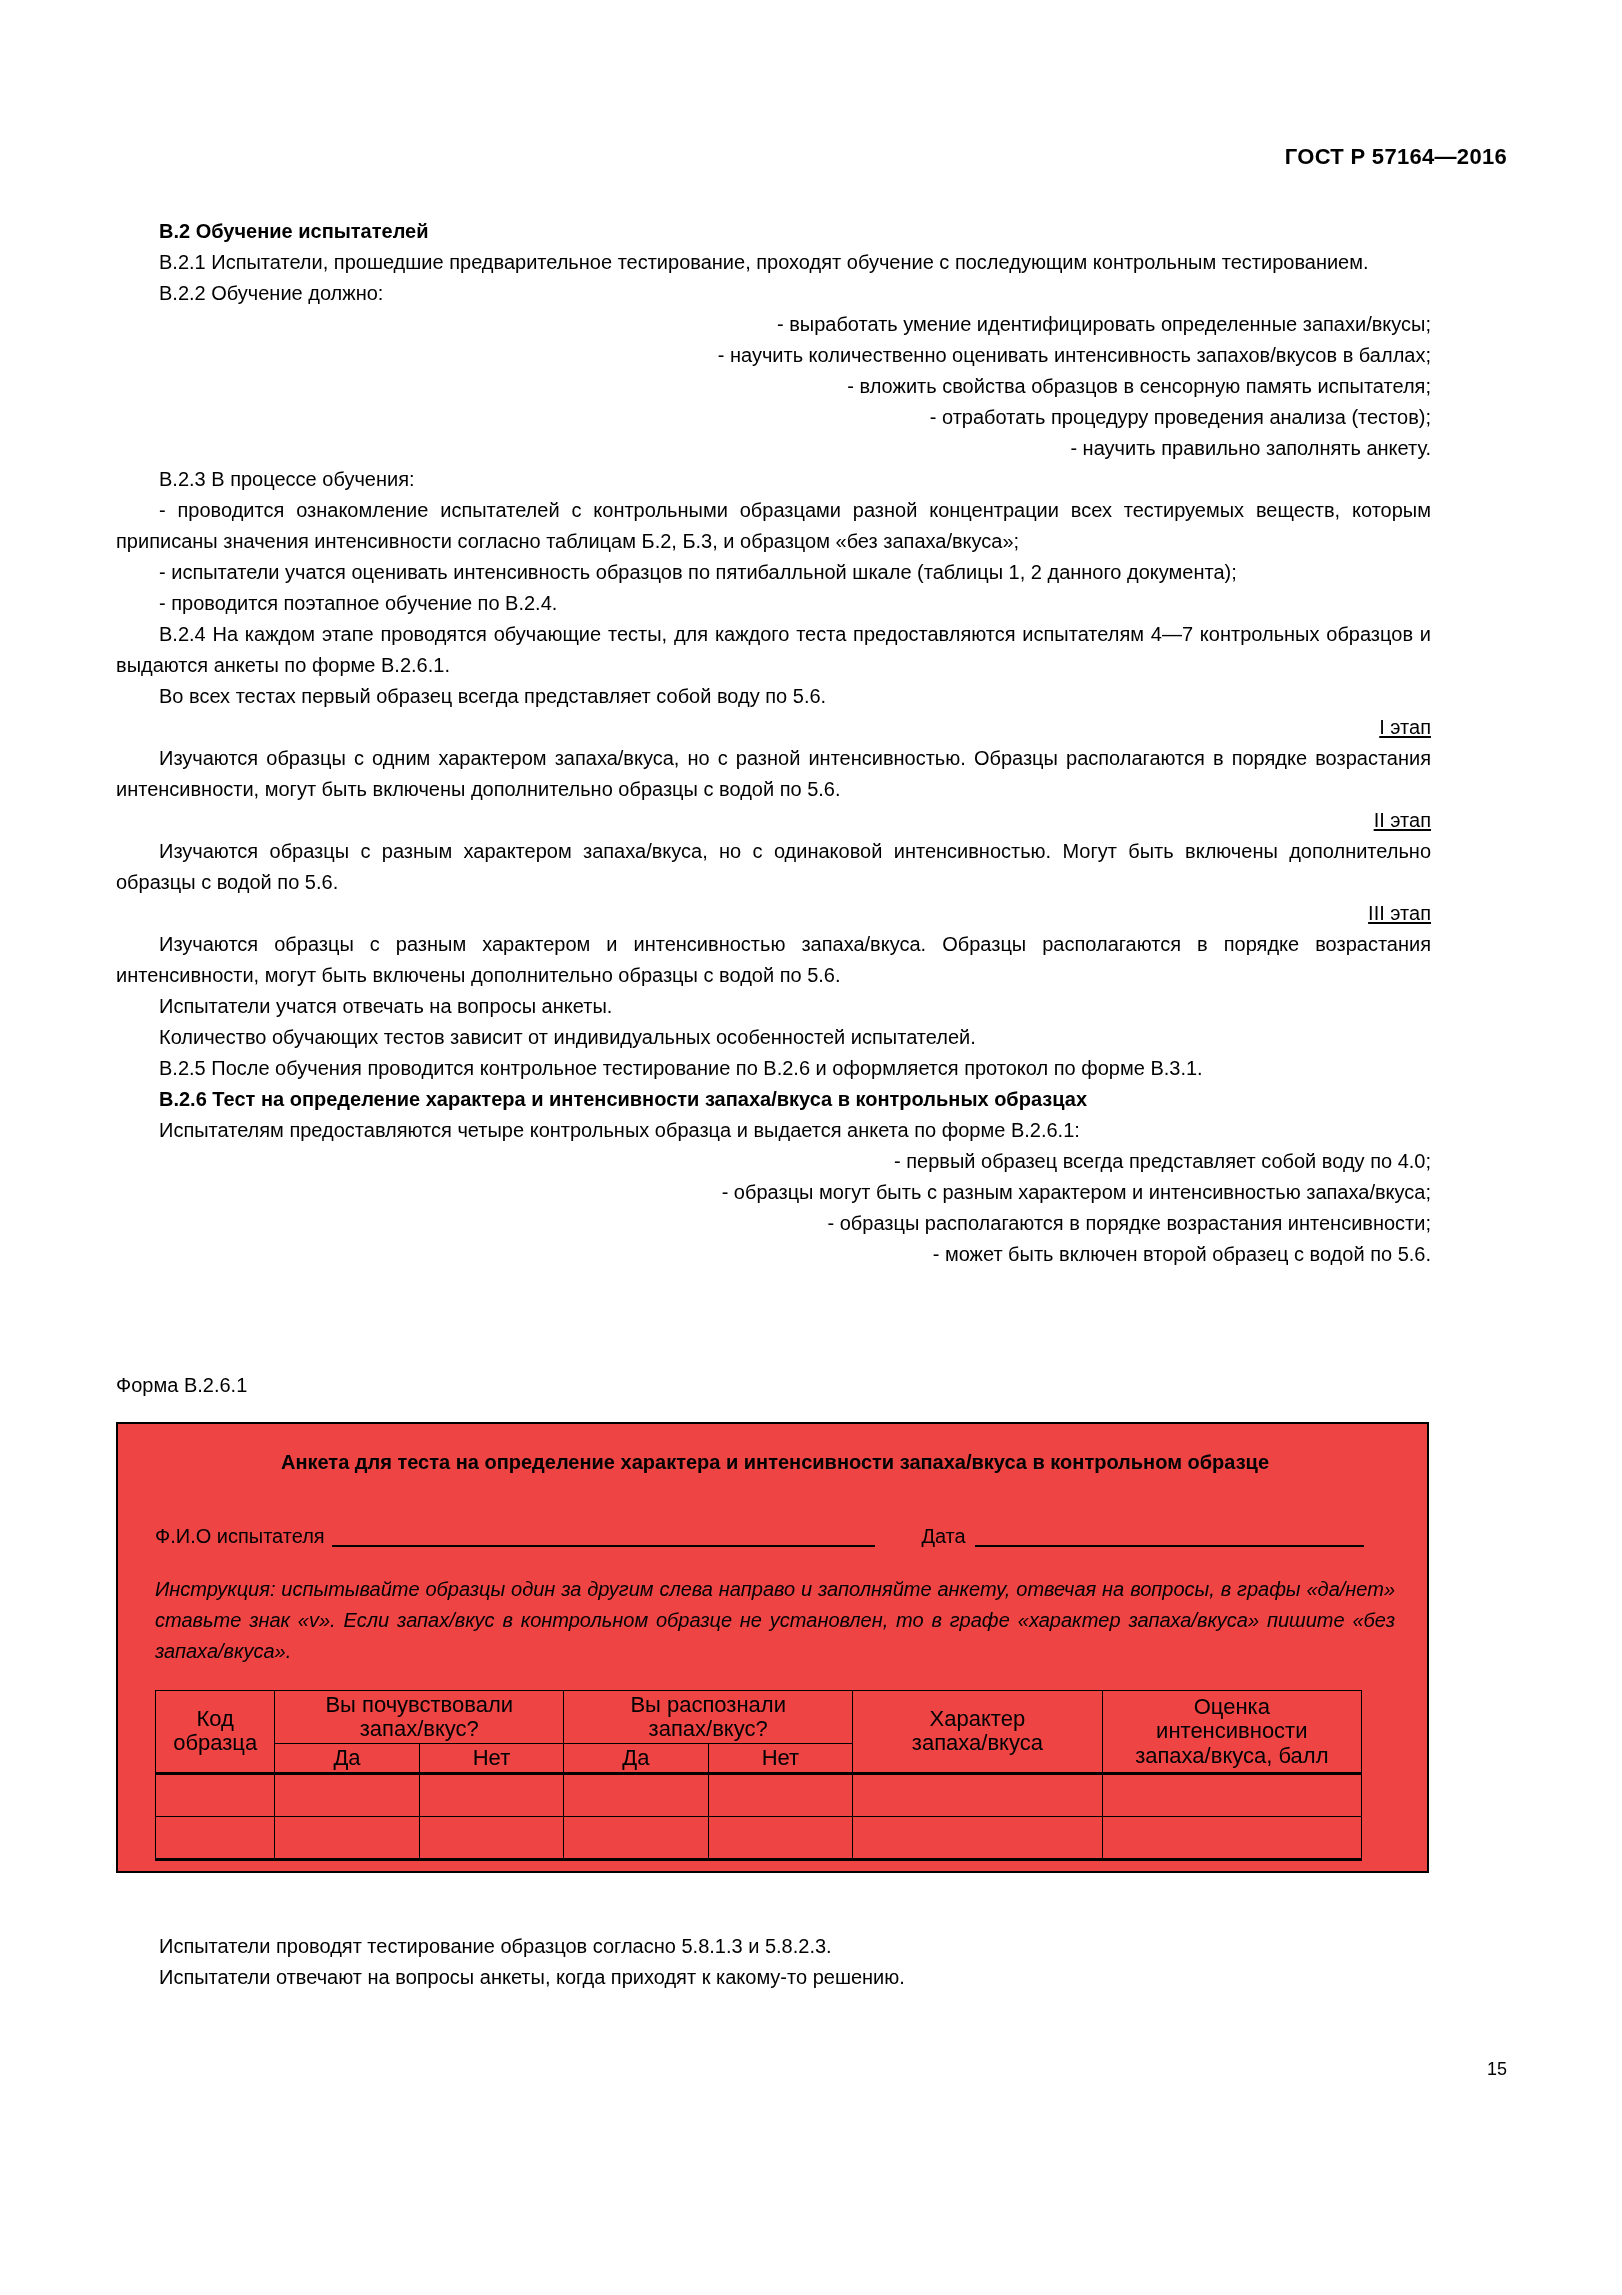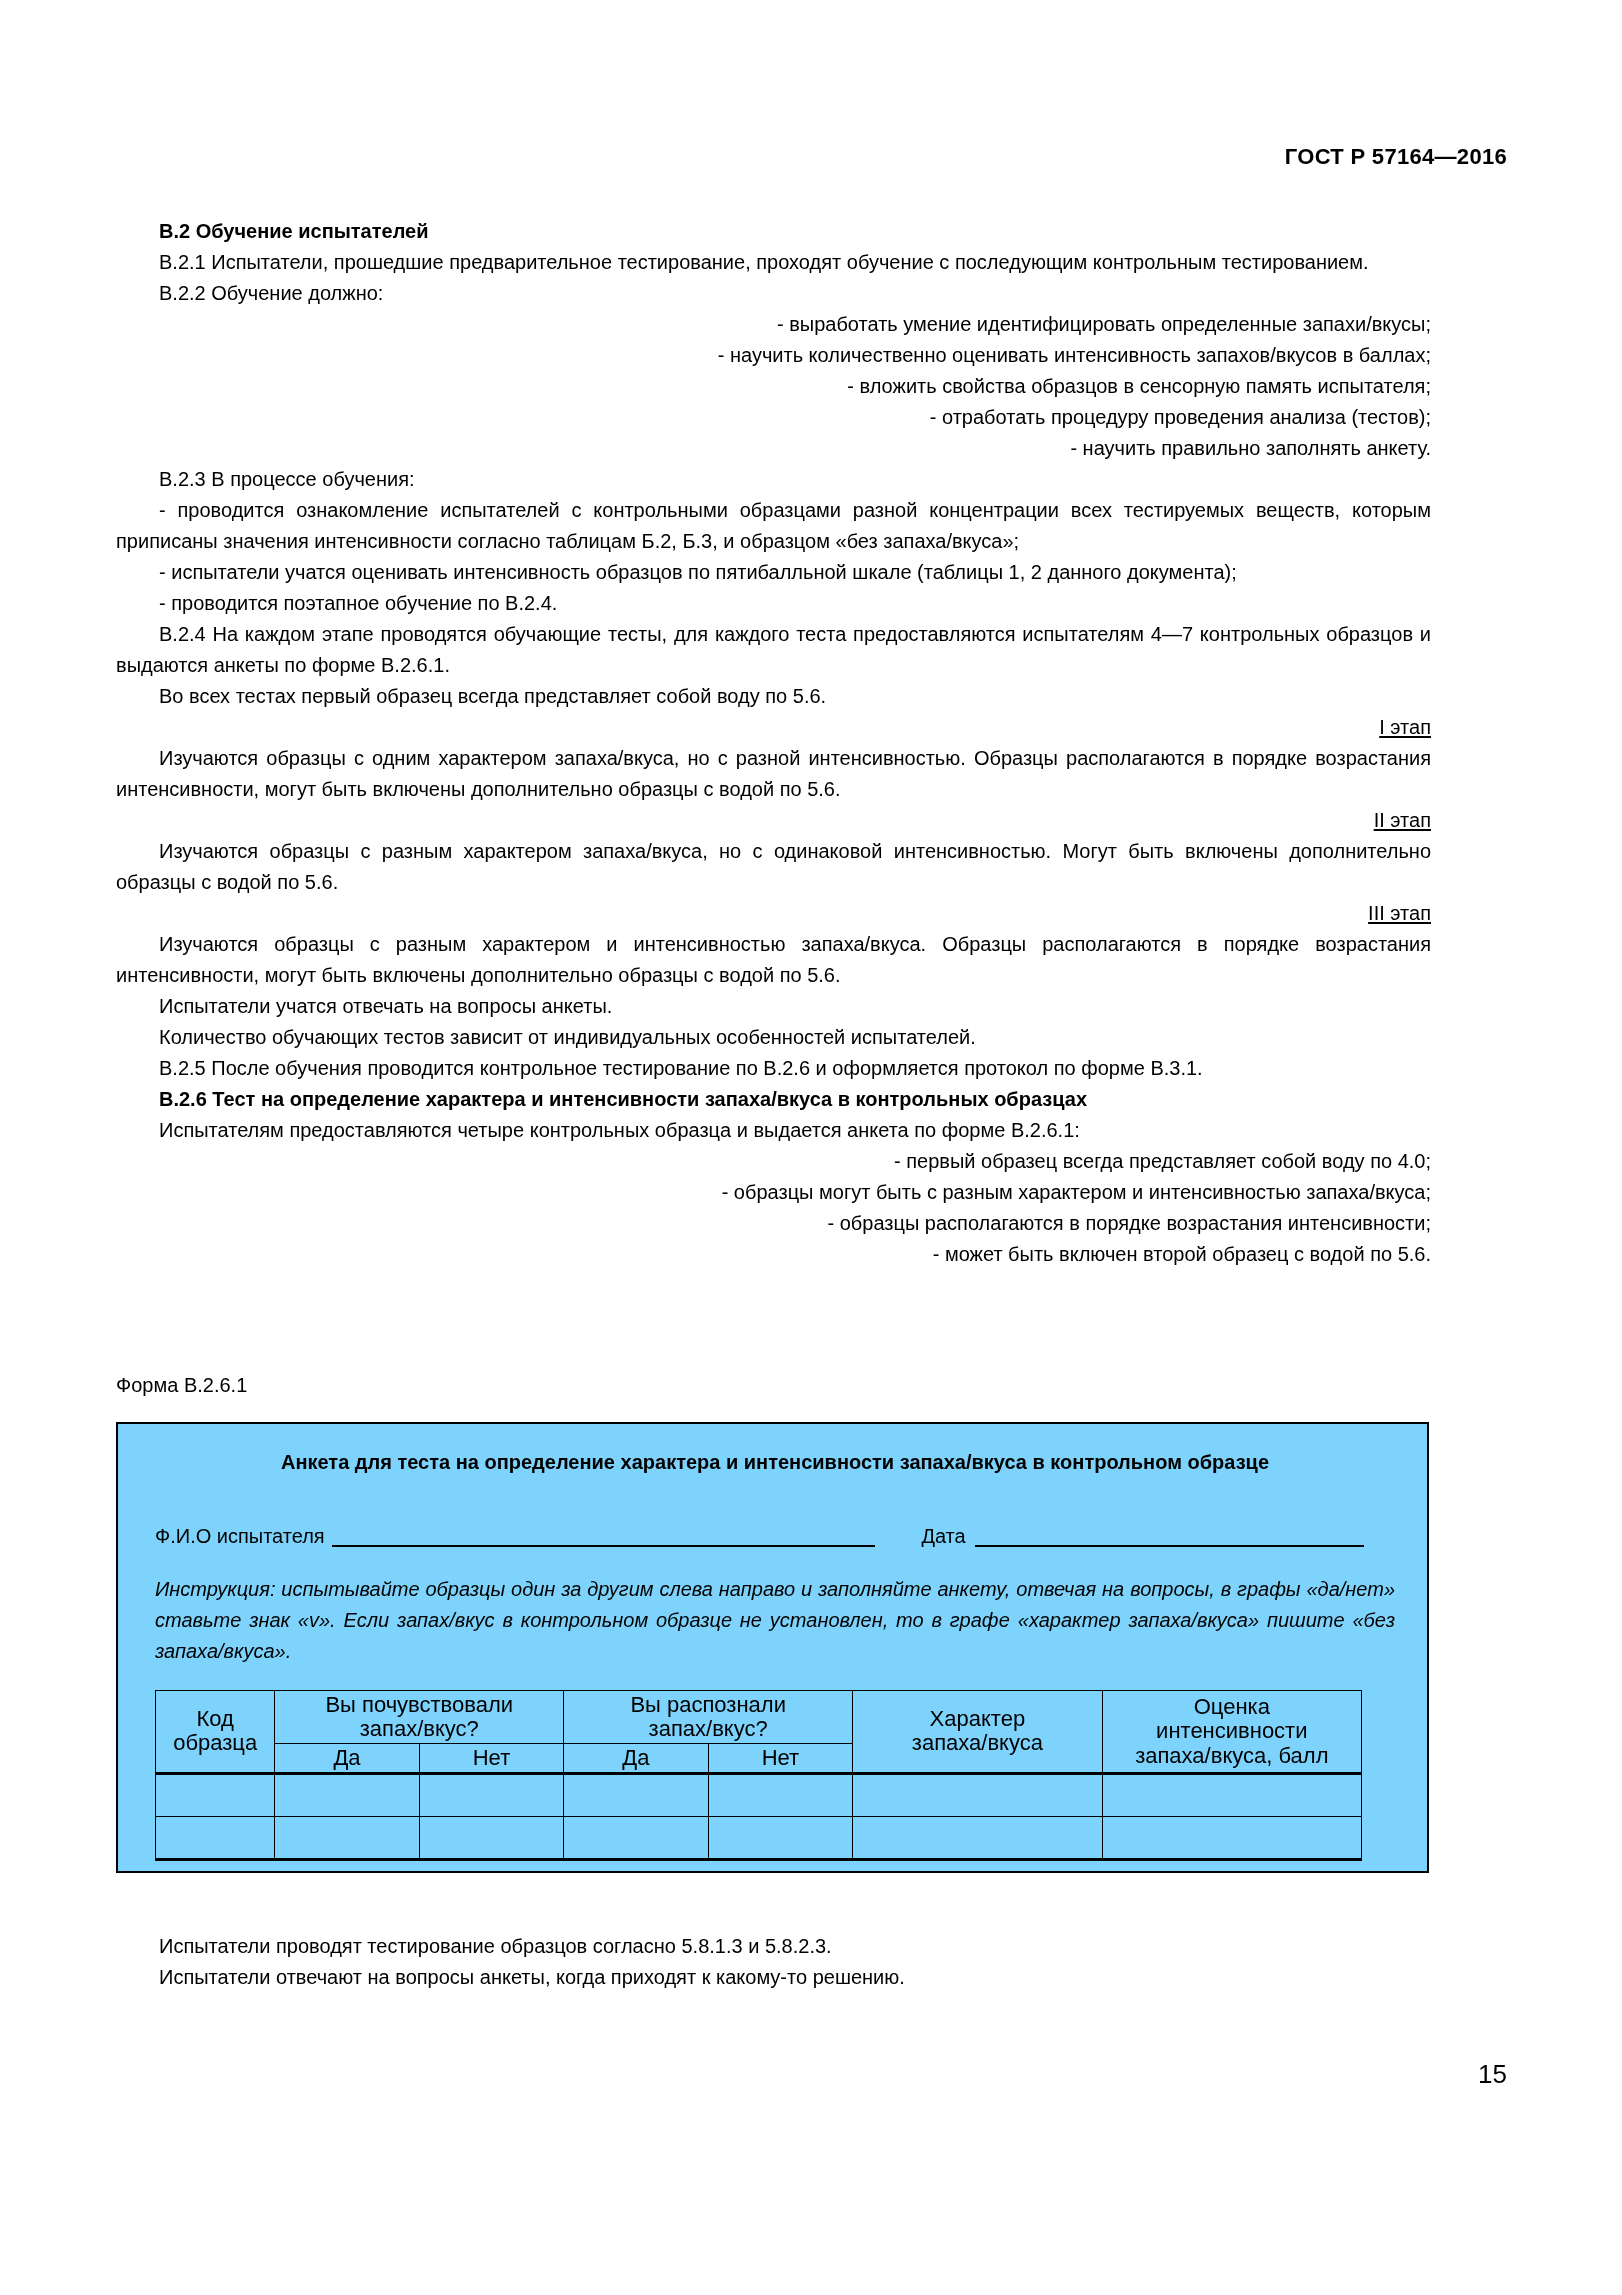--- a/index.html
+++ b/index.html
@@ -77,21 +77,21 @@
 
   
   .form-box {
     position: absolute;
     left: 116px;
     top: 1422px;
     width: 1313px;
     height: 451px;
     border: 2.3px solid #000;
     box-sizing: border-box;
-    background: #7dd3fc;
+    background: #ef4444;
   }
 
   .form-inner {
     position: absolute;
     left: 37px;
     top: 0;
     right: 32px;
     bottom: 0;
   }
 
@@ -170,21 +170,21 @@
     top: 1931px;
     width: 1315px;
   }
   .tail p { text-indent: 43px; text-align: left; }
 
   
   .page-number {
     position: absolute;
     right: 116px;
     top: 2059px;
-    font-size: 26px;
+    font-size: 18px;
   }
 </style>
 </head>
 <body>
 
 <div class="page">
 
   <div class="doc-header">ГОСТ Р 57164—2016</div>
 
   <div class="content">

